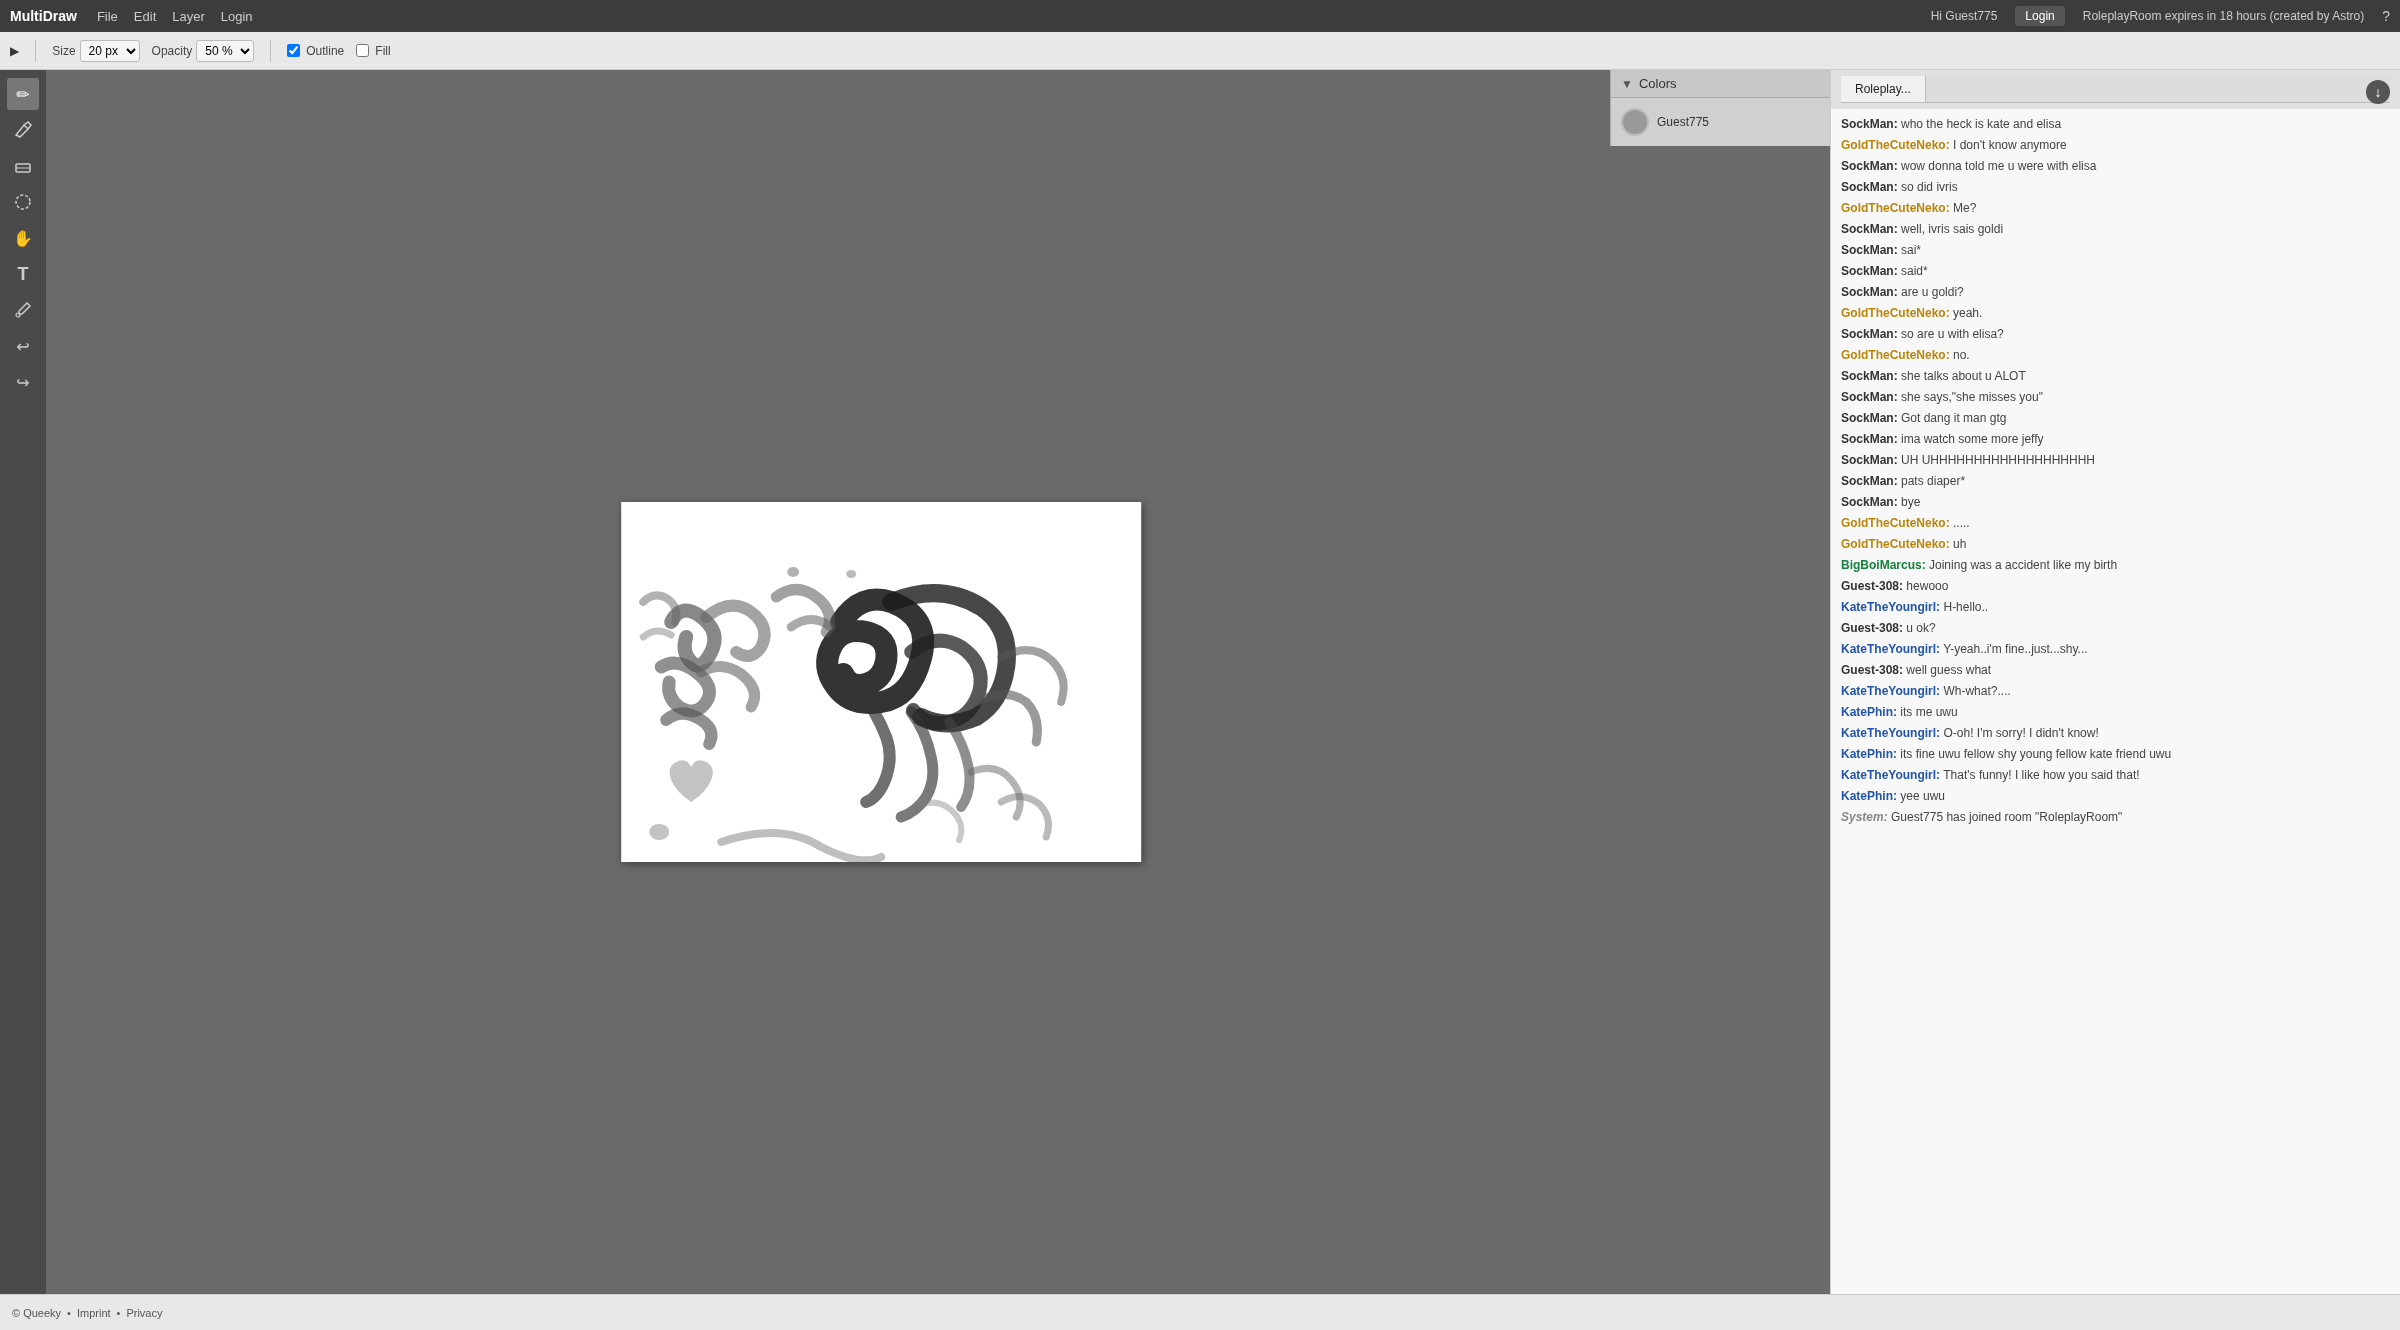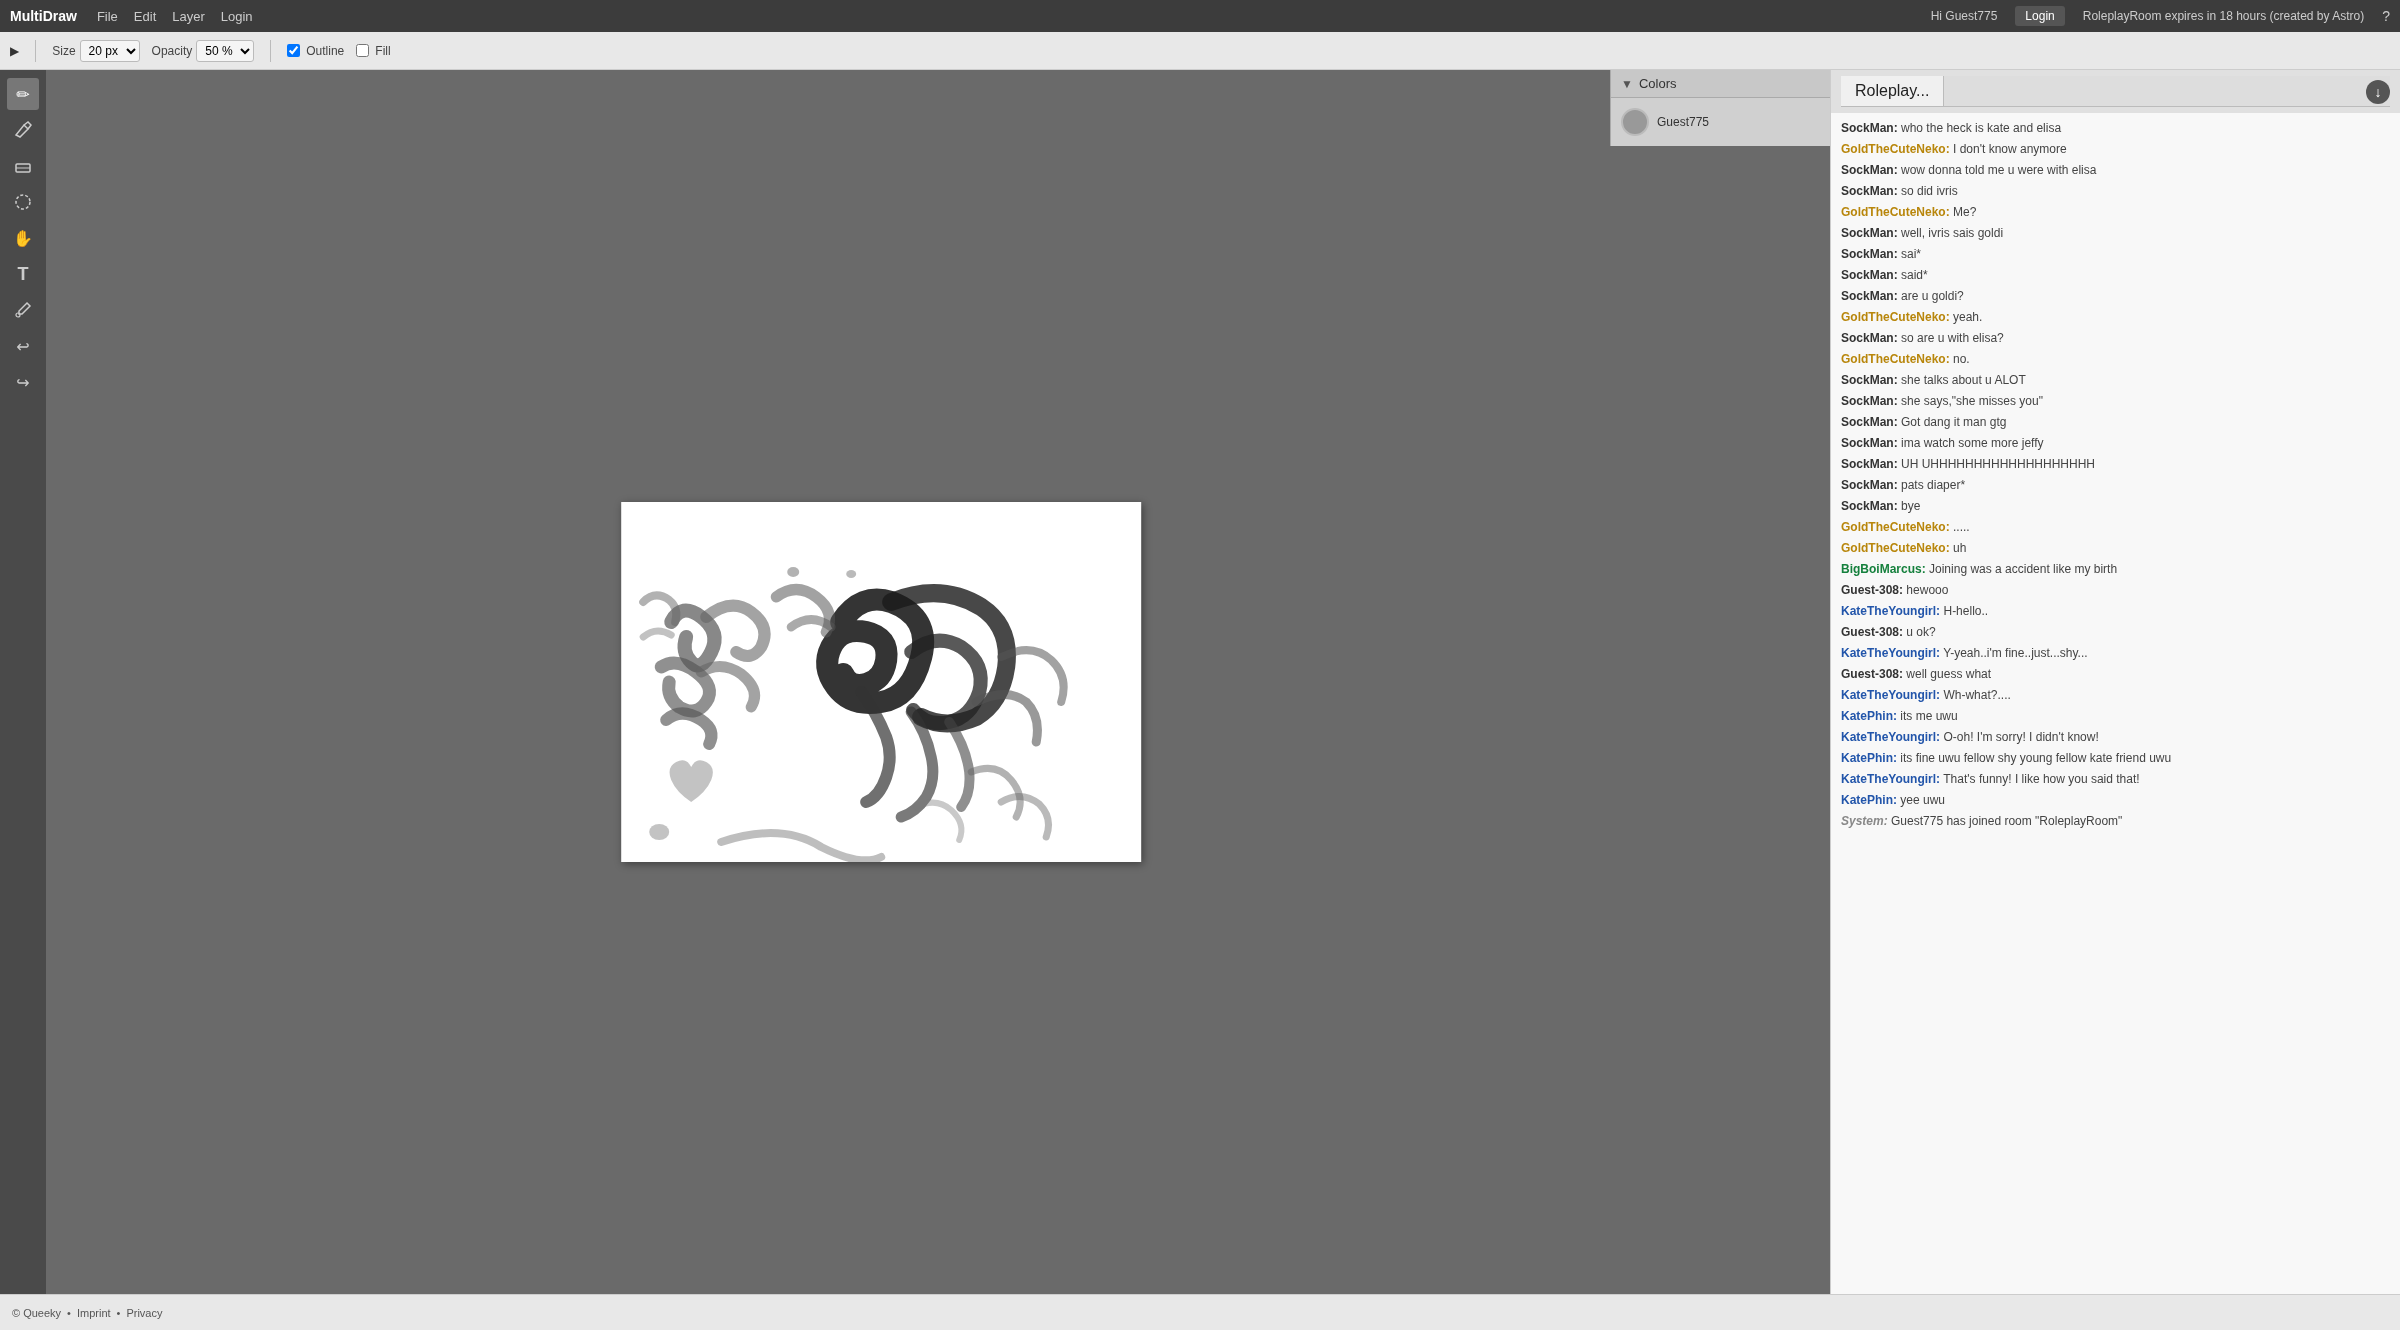--- a/index.html
+++ b/index.html
@@ -153,21 +153,21 @@
       border-left: 1px solid #ccc;
     }
     #chat-tabs {
       display: flex;
       background: #ddd;
       border-bottom: 1px solid #bbb;
       flex-shrink: 0;
     }
     .chat-tab {
       padding: 6px 14px;
-      font-size: 16px;
+      font-size: 12px;
       cursor: pointer;
       color: #555;
       border-right: 1px solid #bbb;
     }
     .chat-tab.active { background: #f0f0f0; color: #222; font-weight: 500; }
     #chat-scroll-indicator {
       position: absolute;
       right: 10px;
       top: 10px;
       width: 24px;

